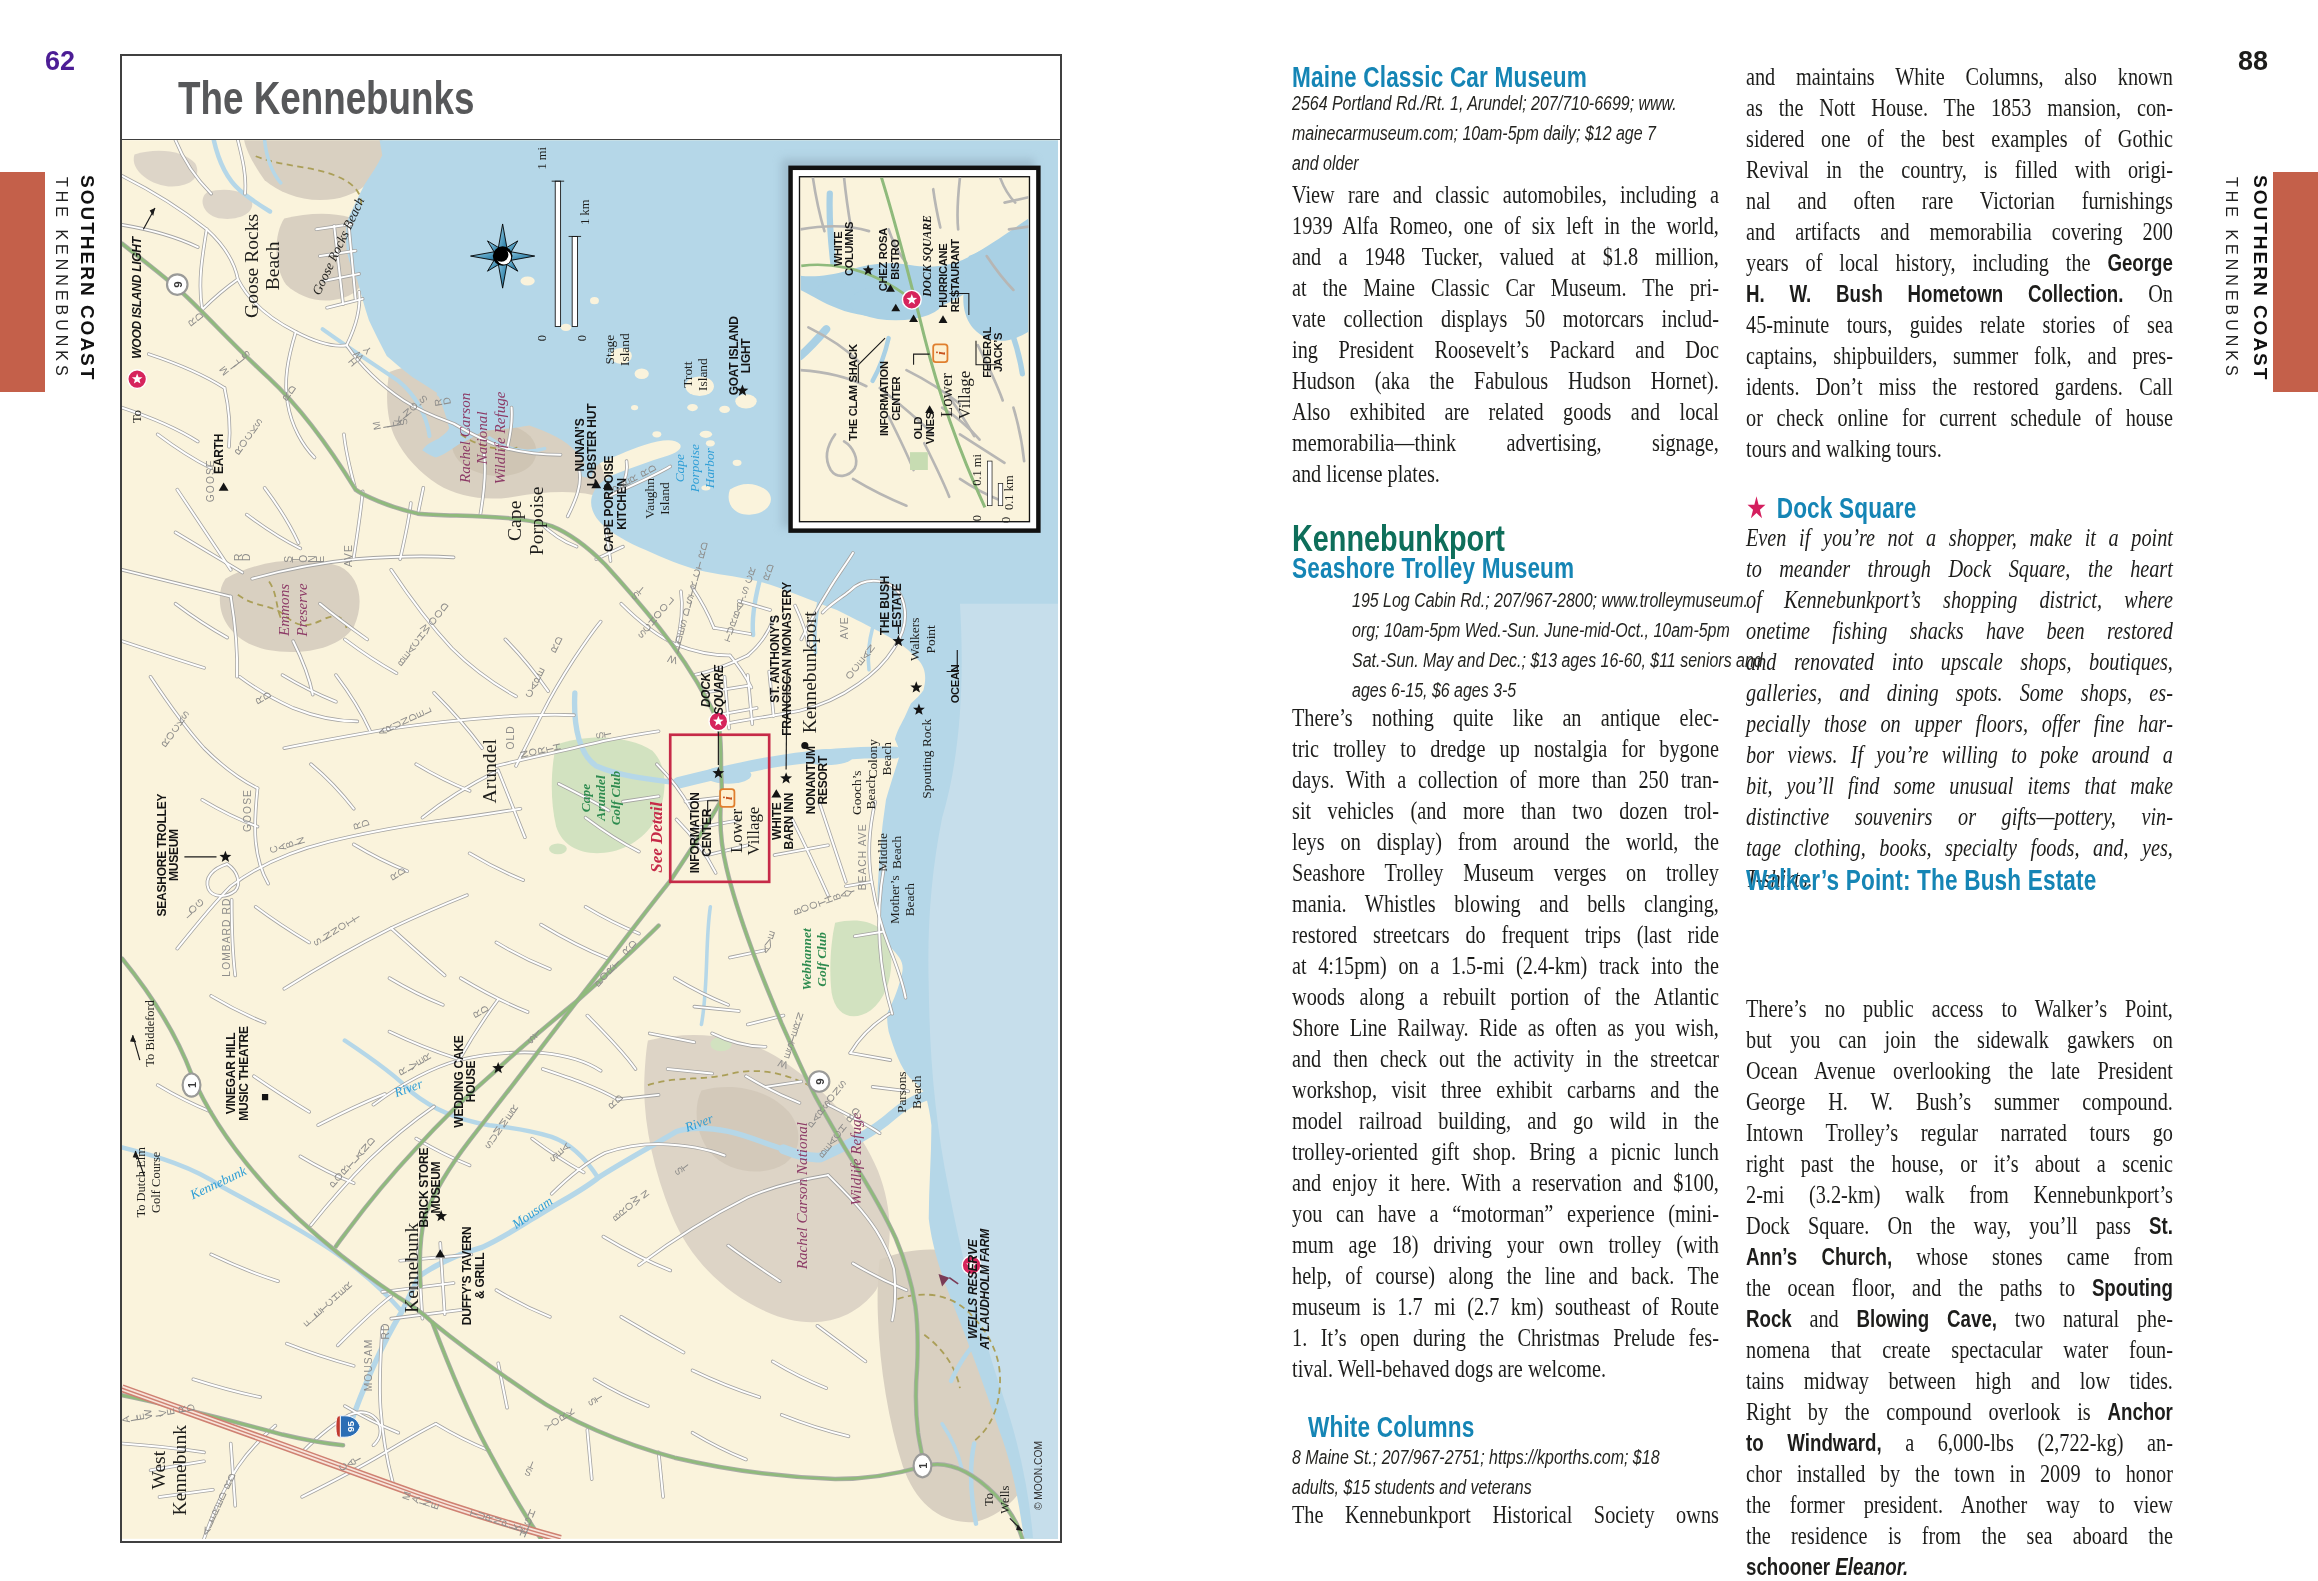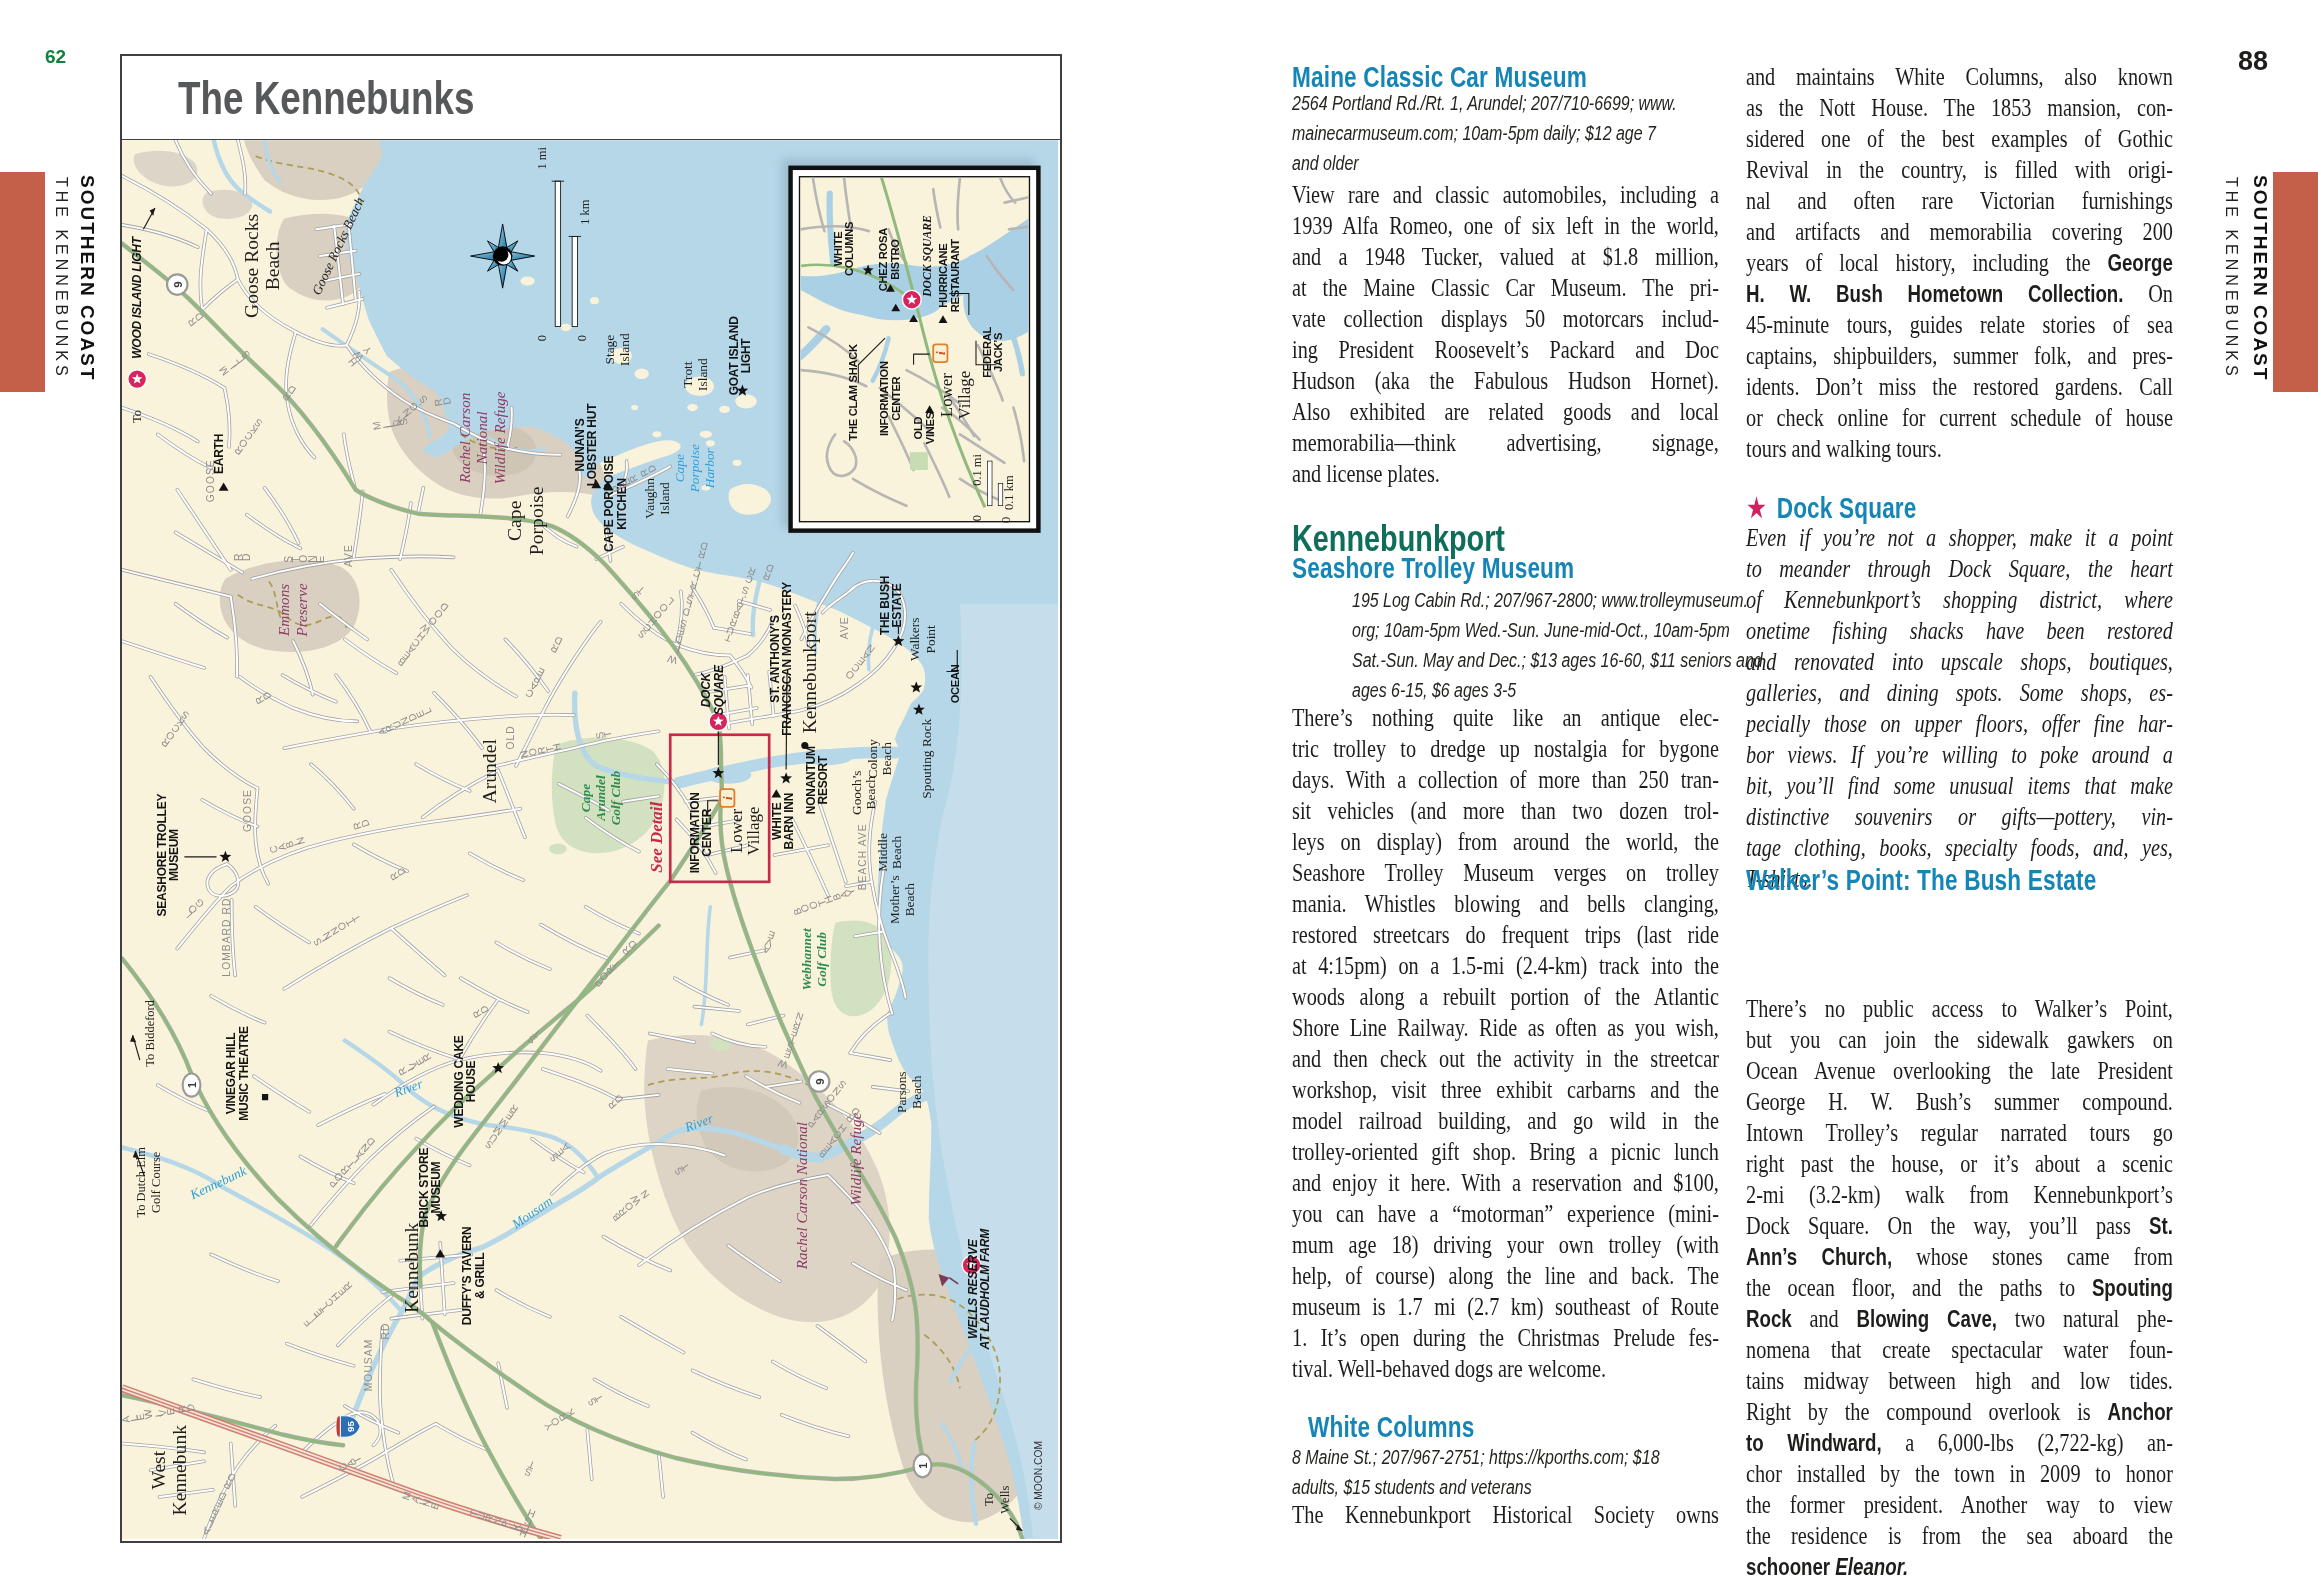--- a/index.html
+++ b/index.html
@@ -11,21 +11,21 @@
   .bl{font-family:"Liberation Serif",serif;font-size:26px;line-height:31px;color:#1d1d1b;text-align:justify;text-align-last:justify;white-space:normal;}
   .bll{text-align-last:left;}
   .it{font-style:italic;font-size:20.5px;line-height:30px;color:#242420;white-space:nowrap;}
   .h-blue{color:#1585b5;font-weight:bold;font-size:29px;letter-spacing:0.2px;}
   .h-teal{color:#0e6e5a;font-weight:bold;font-size:37px;}
   b{font-weight:bold;}
 </style>
 </head>
 <body>
 
-<div class="abs" style="left:45px;top:46px;font-size:19px;font-weight:bold;color:#15803d;">62</div>
+<div class="abs" style="left:45px;top:46px;font-size:27px;font-weight:bold;color:#4c1d95;">62</div>
 
 <div class="abs" style="left:2238px;top:46px;font-size:27px;font-weight:bold;color:#1d1d1b;">88</div>
 
 <div class="abs" style="left:0;top:172px;width:45px;height:220px;background:#c4604a;"></div>
 
 <div class="abs rot" style="left:98px;top:175px;font-size:19px;font-weight:bold;letter-spacing:2px;color:#111;">SOUTHERN COAST</div>
 
 <div class="abs rot" style="left:70px;top:177px;font-size:16px;letter-spacing:4px;color:#222;">THE KENNEBUNKS</div>
 
 <div class="abs" style="left:2273px;top:172px;width:45px;height:220px;background:#c4604a;"></div>

